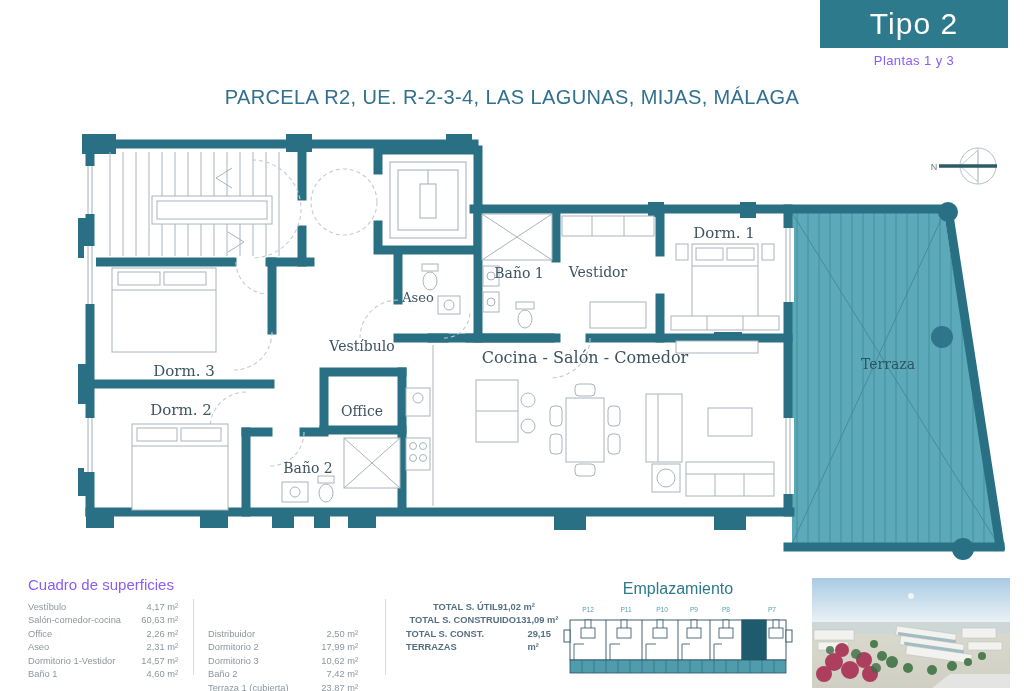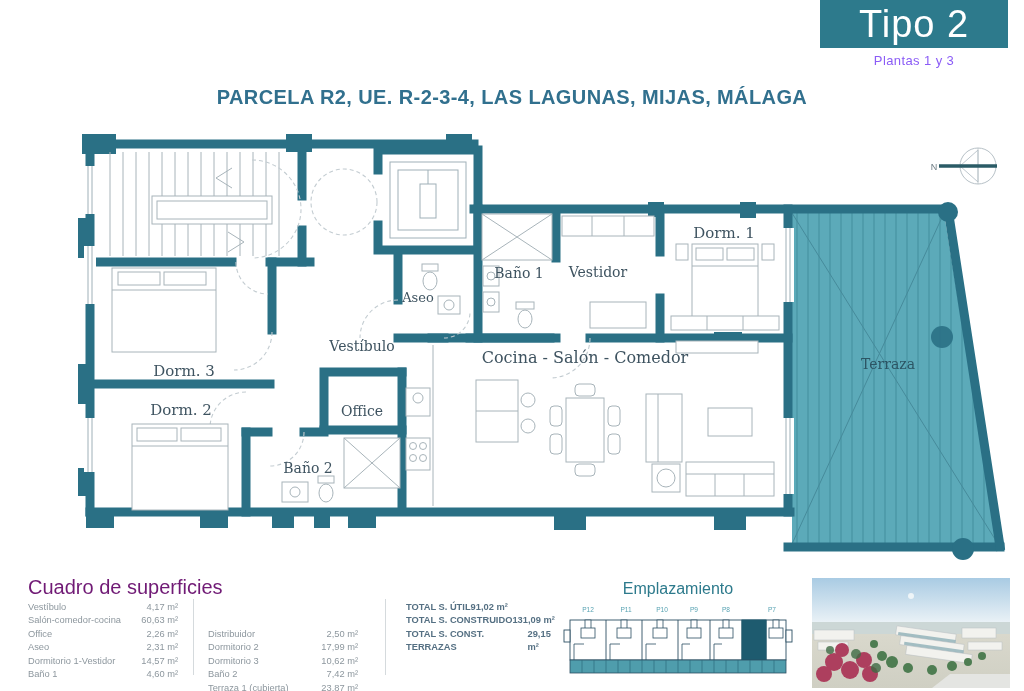--- a/index.html
+++ b/index.html
@@ -2,39 +2,39 @@
 <html><head>
 <meta charset="utf-8">
 <style>
   html,body{margin:0;padding:0;}
   body{width:1024px;height:691px;position:relative;background:#ffffff;overflow:hidden;
        font-family:"Liberation Sans",sans-serif;}
   .abs{position:absolute;}
 
   
   .type-box{left:820px;top:0;width:188px;height:48px;background:#2d7a8c;color:#fff;
-    display:flex;align-items:center;justify-content:center;font-size:38px;font-weight:300;
+    display:flex;align-items:center;justify-content:center;font-size:30px;font-weight:300;
     letter-spacing:1px;}
   .type-sub{left:820px;top:53px;width:188px;text-align:center;color:#8b5cf6;font-size:13px;
     letter-spacing:.4px;}
   .main-title{left:0;top:86px;width:1024px;text-align:center;color:#31708e;font-size:20px;
-    letter-spacing:.4px;font-weight:700;}
+    letter-spacing:.4px;font-weight:400;}
 
   
   .plan{left:0;top:0;width:1024px;height:691px;}
 
   
-  .surf-head{left:28px;top:576px;color:#701a75;font-size:20px;font-weight:500;}
+  .surf-head{left:28px;top:576px;color:#8b5cf6;font-size:15px;font-weight:500;}
   .surf-col{top:601px;font-size:9.3px;color:#8d979e;}
   .surf-col .row{display:flex;justify-content:space-between;height:13.4px;line-height:13.4px;}
   .col-l{left:28px;width:150px;}
   .col-r{left:208px;width:150px;margin-top:27px;}
   .vdiv{top:599px;width:1px;height:76px;background:#d5dadd;}
   .totals{left:406px;top:601px;width:156px;font-size:9.3px;color:#557083;font-weight:700;}
-  .totals .row{display:flex;justify-content:flex-start;height:13.4px;line-height:13.4px;}
+  .totals .row{display:flex;justify-content:center;height:13.4px;line-height:13.4px;}
 
   
   .empl-head{left:562px;top:580px;width:232px;text-align:center;color:#2d7a8c;font-size:16px;}
   .empl-svg{left:560px;top:594px;width:236px;height:96px;}
   .photo-svg{left:812px;top:578px;width:198px;height:110px;}
 </style>
 </head>
 <body>
 
 <div class="abs type-box">

